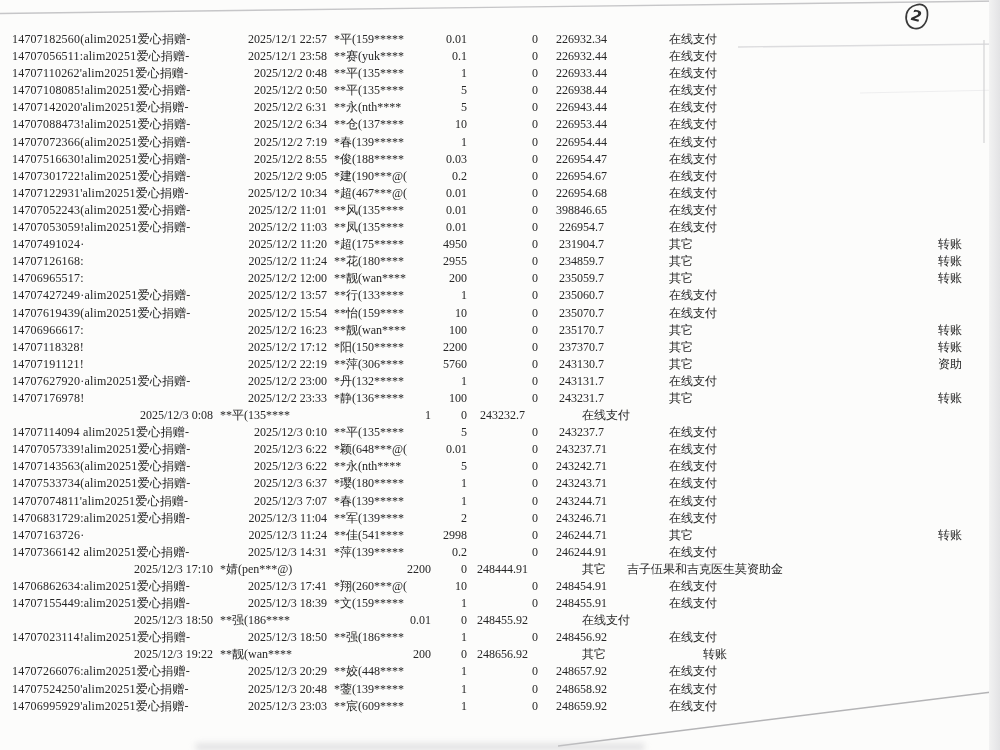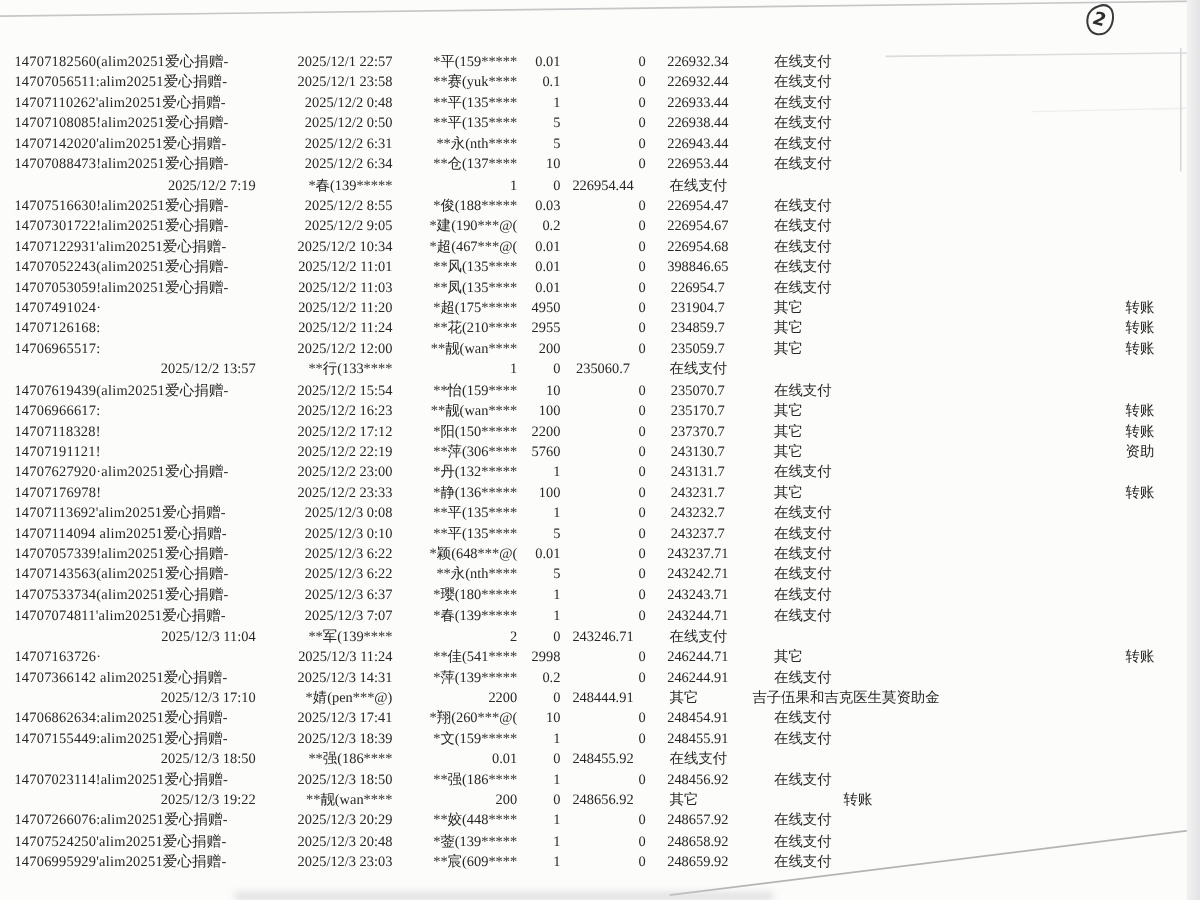--- a/index.html
+++ b/index.html
@@ -25,36 +25,36 @@
     position:absolute;left:899px;top:2px;width:36px;height:34px;
   }
   .hand-mark svg{display:block;}
   .hand-mark .digit{
     position:absolute;left:12px;top:5px;
     font-family:"DejaVu Sans",sans-serif;
     font-size:15px;color:#2e2e2e;transform:rotate(14deg) skewX(-6deg);
     font-weight:bold;
   }
   .tbl{
-    position:absolute;left:0;top:43px;width:962px;
+    position:absolute;left:0;top:31px;width:962px;
   }
   .row{
     display:grid;
     grid-template-columns:213px 114px 104px 36px 71px 87px 102px 1fr;
     height:17.1px;line-height:17.1px;
     font-size:12px;white-space:nowrap;
     color:#262626;
   }
   .c-id{padding-left:12px;text-align:left;letter-spacing:.2px;}
   .c-dt{text-align:right;}
-  .c-name{text-align:right;padding-left:7px;}
+  .c-name{text-align:left;padding-left:7px;}
   .c-amt{text-align:right;}
   .c-zero{text-align:right;}
   .c-bal{text-align:center;}
-  .c-method{text-align:left;padding-left:20px;}
+  .c-method{text-align:left;padding-left:20px;margin-left:24px;}
   .c-note{text-align:right;padding-left:2px;}
 </style>
 </head>
 <body>
 
 <div class="page">
 
   <svg class="scan-artifacts" width="1000" height="750" viewBox="0 0 1000 750">
     <line x1="0" y1="13.5" x2="1000" y2="1" stroke="#c6c6c8" stroke-width="1.4"></line>
     <line x1="738" y1="47" x2="1000" y2="44" stroke="#dcdcde" stroke-width="1.3"></line>
@@ -134,20 +134,21 @@
       <span class="c-dt">2025/12/2 6:34</span>
       <span class="c-name">**仓(137****</span>
       <span class="c-amt">10</span>
       <span class="c-zero">0</span>
       <span class="c-bal">226953.44</span>
       <span class="c-method">在线支付</span>
       <span class="c-note"></span>
     </div>
 
     <div class="row">
+      <span class="c-id">14707072366(alim20251爱心捐赠-</span>
       <span class="c-dt">2025/12/2 7:19</span>
       <span class="c-name">*春(139*****</span>
       <span class="c-amt">1</span>
       <span class="c-zero">0</span>
       <span class="c-bal">226954.44</span>
       <span class="c-method">在线支付</span>
       <span class="c-note"></span>
     </div>
 
     <div class="row">
@@ -212,40 +213,41 @@
       <span class="c-amt">4950</span>
       <span class="c-zero">0</span>
       <span class="c-bal">231904.7</span>
       <span class="c-method">其它</span>
       <span class="c-note">转账</span>
     </div>
 
     <div class="row">
       <span class="c-id">14707126168:</span>
       <span class="c-dt">2025/12/2 11:24</span>
-      <span class="c-name">**花(210****</span>
+      <span class="c-name">**花(180****</span>
       <span class="c-amt">2955</span>
       <span class="c-zero">0</span>
       <span class="c-bal">234859.7</span>
       <span class="c-method">其它</span>
       <span class="c-note">转账</span>
     </div>
 
     <div class="row">
       <span class="c-id">14706965517:</span>
       <span class="c-dt">2025/12/2 12:00</span>
       <span class="c-name">**靓(wan****</span>
       <span class="c-amt">200</span>
       <span class="c-zero">0</span>
       <span class="c-bal">235059.7</span>
       <span class="c-method">其它</span>
       <span class="c-note">转账</span>
     </div>
 
     <div class="row">
+      <span class="c-id">14707427249·alim20251爱心捐赠-</span>
       <span class="c-dt">2025/12/2 13:57</span>
       <span class="c-name">**行(133****</span>
       <span class="c-amt">1</span>
       <span class="c-zero">0</span>
       <span class="c-bal">235060.7</span>
       <span class="c-method">在线支付</span>
       <span class="c-note"></span>
     </div>
 
     <div class="row">
@@ -308,21 +310,20 @@
       <span class="c-dt">2025/12/2 23:33</span>
       <span class="c-name">*静(136*****</span>
       <span class="c-amt">100</span>
       <span class="c-zero">0</span>
       <span class="c-bal">243231.7</span>
       <span class="c-method">其它</span>
       <span class="c-note">转账</span>
     </div>
 
     <div class="row">
-      <span class="c-id">14707113692'alim20251爱心捐赠-</span>
       <span class="c-dt">2025/12/3 0:08</span>
       <span class="c-name">**平(135****</span>
       <span class="c-amt">1</span>
       <span class="c-zero">0</span>
       <span class="c-bal">243232.7</span>
       <span class="c-method">在线支付</span>
       <span class="c-note"></span>
     </div>
 
     <div class="row">
@@ -374,20 +375,21 @@
       <span class="c-dt">2025/12/3 7:07</span>
       <span class="c-name">*春(139*****</span>
       <span class="c-amt">1</span>
       <span class="c-zero">0</span>
       <span class="c-bal">243244.71</span>
       <span class="c-method">在线支付</span>
       <span class="c-note"></span>
     </div>
 
     <div class="row">
+      <span class="c-id">14706831729:alim20251爱心捐赠-</span>
       <span class="c-dt">2025/12/3 11:04</span>
       <span class="c-name">**军(139****</span>
       <span class="c-amt">2</span>
       <span class="c-zero">0</span>
       <span class="c-bal">243246.71</span>
       <span class="c-method">在线支付</span>
       <span class="c-note"></span>
     </div>
 
     <div class="row">

